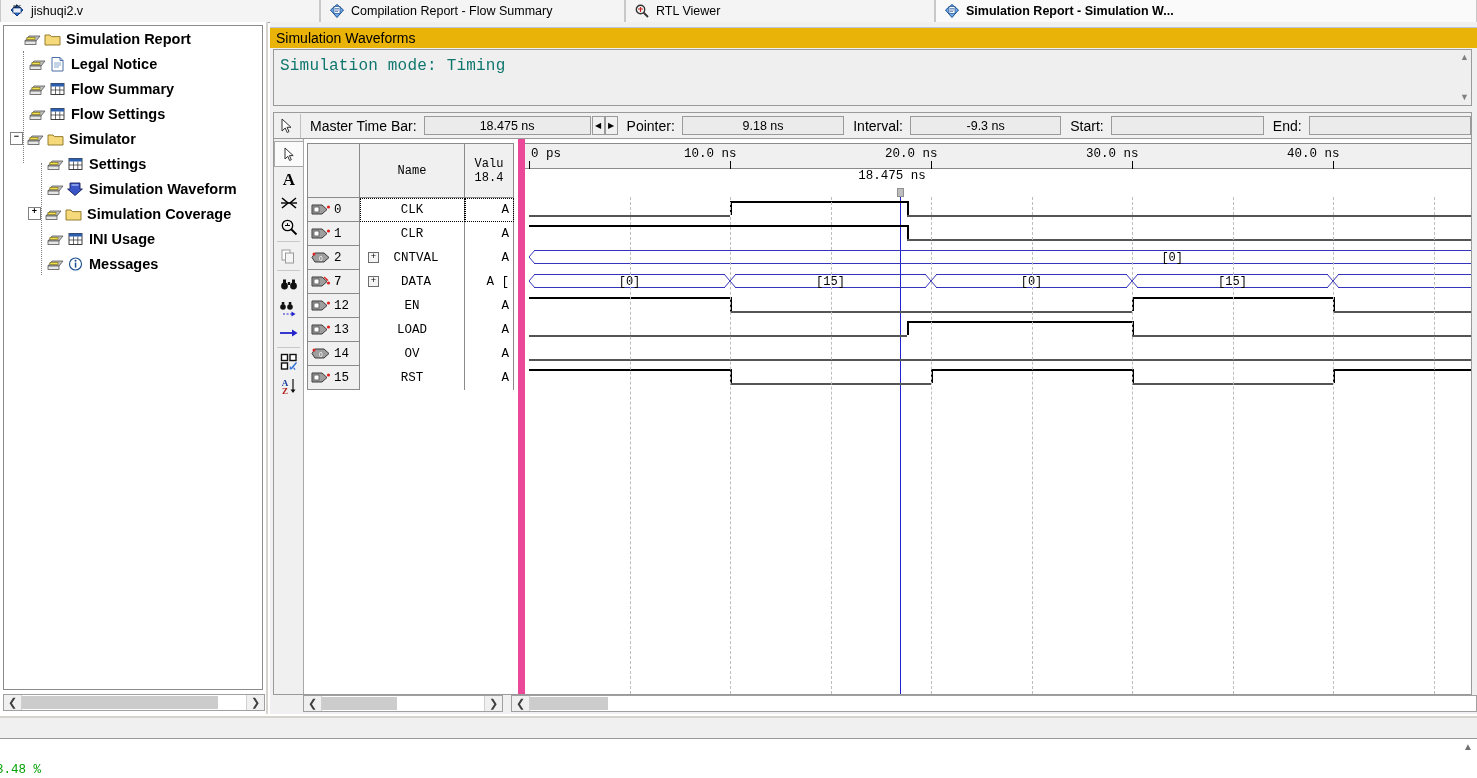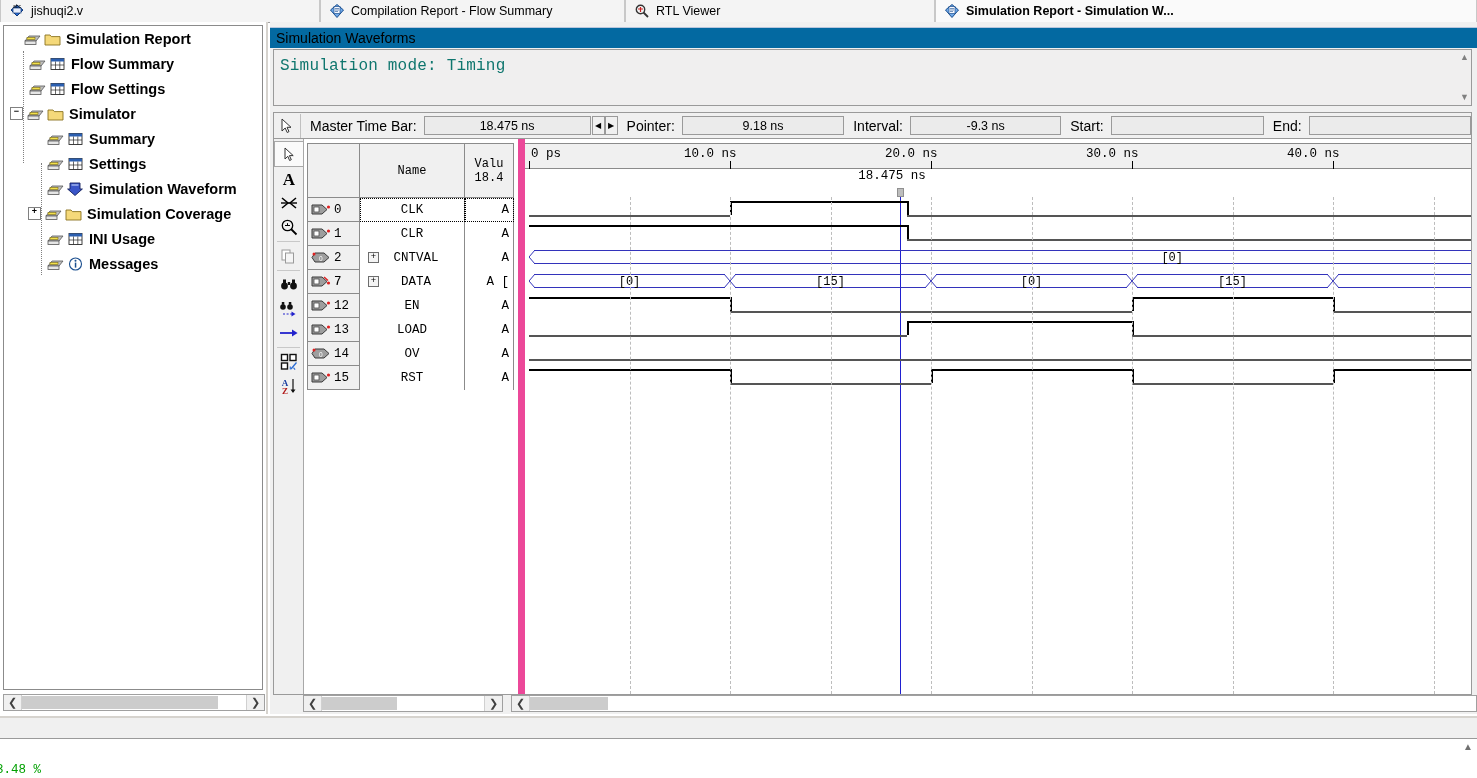--- a/index.html
+++ b/index.html
@@ -96,21 +96,21 @@
   .hscroll .strack { flex: 1 1 auto; background: #ffffff; position: relative; }
   .hscroll .sthumb { position: absolute; top: 1px; bottom: 1px; background: #cccccc; }
 
   
   #rightpane {
     position: absolute; left: 270px; top: 22px; width: 1207px; height: 692px;
     background: #f0f0f0;
   }
   #swTitle {
     position: absolute; left: 0; top: 5px; width: 1207px; height: 21px;
-    background: #0369a1;
+    background: #eab308;
     color: #000; font-size: 14px;
     display: flex; align-items: center;
     padding-left: 6px; box-sizing: border-box;
     border-top: 1px solid #b8c6dd;
   }
   #modeBox {
     position: absolute; left: 3px; top: 27px; width: 1199px; height: 57px;
     background: #f0efef;
     border: 1px solid #9a9a9a;
     box-sizing: border-box;
@@ -395,20 +395,39 @@
           </svg>
         </span>
         <span class="kicon">
           <svg width="17" height="16" viewBox="0 0 17 16">
             <path d="M1 4 h5 l1.4 1.6 H16 V14 H1 Z" fill="#f5d97a" stroke="#8a7320" stroke-width=".9"></path>
           </svg>
         </span>
         <span class="tlabel">Simulation Report</span>
       </div>
 
+      <div class="tnode" style="padding-left:24px">
+        <span class="printer">
+          <svg width="20" height="17" viewBox="0 0 20 17">
+            <path d="M2 11 L6 6 H17 L13 11 Z" fill="#bfbfbf" stroke="#555" stroke-width=".8"></path>
+            <rect x="2" y="11" width="11" height="3.5" fill="#e6e6e6" stroke="#555" stroke-width=".8"></rect>
+            <rect x="4" y="7.5" width="8" height="2" fill="#f2e04a" stroke="#7a6a10" stroke-width=".6"></rect>
+          </svg>
+        </span>
+        <span class="kicon">
+          <svg width="17" height="16" viewBox="0 0 17 16">
+            <path d="M3 1.5 h8 l3 3 V15 H3 Z" fill="#ffffff" stroke="#4a6fa5" stroke-width="1"></path>
+            <path d="M11 1.5 V4.5 H14" fill="none" stroke="#4a6fa5" stroke-width="1"></path>
+            <line x1="5" y1="7" x2="12" y2="7" stroke="#6d8fc0" stroke-width=".8"></line>
+            <line x1="5" y1="9" x2="12" y2="9" stroke="#6d8fc0" stroke-width=".8"></line>
+            <line x1="5" y1="11" x2="10" y2="11" stroke="#6d8fc0" stroke-width=".8"></line>
+          </svg>
+        </span>
+        <span class="tlabel">Legal Notice</span>
+      </div>
 
       <div class="tnode" style="padding-left:24px">
         <span class="printer">
           <svg width="20" height="17" viewBox="0 0 20 17">
             <path d="M2 11 L6 6 H17 L13 11 Z" fill="#bfbfbf" stroke="#555" stroke-width=".8"></path>
             <rect x="2" y="11" width="11" height="3.5" fill="#e6e6e6" stroke="#555" stroke-width=".8"></rect>
             <rect x="4" y="7.5" width="8" height="2" fill="#f2e04a" stroke="#7a6a10" stroke-width=".6"></rect>
           </svg>
         </span>
         <span class="kicon">
@@ -455,39 +474,20 @@
           </svg>
         </span>
         <span class="kicon">
           <svg width="17" height="16" viewBox="0 0 17 16">
             <path d="M1 4 h5 l1.4 1.6 H16 V14 H1 Z" fill="#f5d97a" stroke="#8a7320" stroke-width=".9"></path>
           </svg>
         </span>
         <span class="tlabel">Simulator</span>
       </div>
 
-      <div class="tnode" style="padding-left:42px">
-        <span class="printer">
-          <svg width="20" height="17" viewBox="0 0 20 17">
-            <path d="M2 11 L6 6 H17 L13 11 Z" fill="#bfbfbf" stroke="#555" stroke-width=".8"></path>
-            <rect x="2" y="11" width="11" height="3.5" fill="#e6e6e6" stroke="#555" stroke-width=".8"></rect>
-            <rect x="4" y="7.5" width="8" height="2" fill="#f2e04a" stroke="#7a6a10" stroke-width=".6"></rect>
-          </svg>
-        </span>
-        <span class="kicon">
-          <svg width="17" height="16" viewBox="0 0 17 16">
-            <rect x="2" y="2.5" width="13" height="11" fill="#ffffff" stroke="#2a2a2a" stroke-width=".9"></rect>
-            <rect x="2" y="2.5" width="13" height="3" fill="#2b5fb0"></rect>
-            <line x1="6.5" y1="5.5" x2="6.5" y2="13.5" stroke="#2a2a2a" stroke-width=".7"></line>
-            <line x1="10.8" y1="5.5" x2="10.8" y2="13.5" stroke="#2a2a2a" stroke-width=".7"></line>
-            <line x1="2" y1="9" x2="15" y2="9" stroke="#2a2a2a" stroke-width=".7"></line>
-          </svg>
-        </span>
-        <span class="tlabel">Summary</span>
-      </div>
 
       <div class="tnode" style="padding-left:42px">
         <span class="printer">
           <svg width="20" height="17" viewBox="0 0 20 17">
             <path d="M2 11 L6 6 H17 L13 11 Z" fill="#bfbfbf" stroke="#555" stroke-width=".8"></path>
             <rect x="2" y="11" width="11" height="3.5" fill="#e6e6e6" stroke="#555" stroke-width=".8"></rect>
             <rect x="4" y="7.5" width="8" height="2" fill="#f2e04a" stroke="#7a6a10" stroke-width=".6"></rect>
           </svg>
         </span>
         <span class="kicon">

